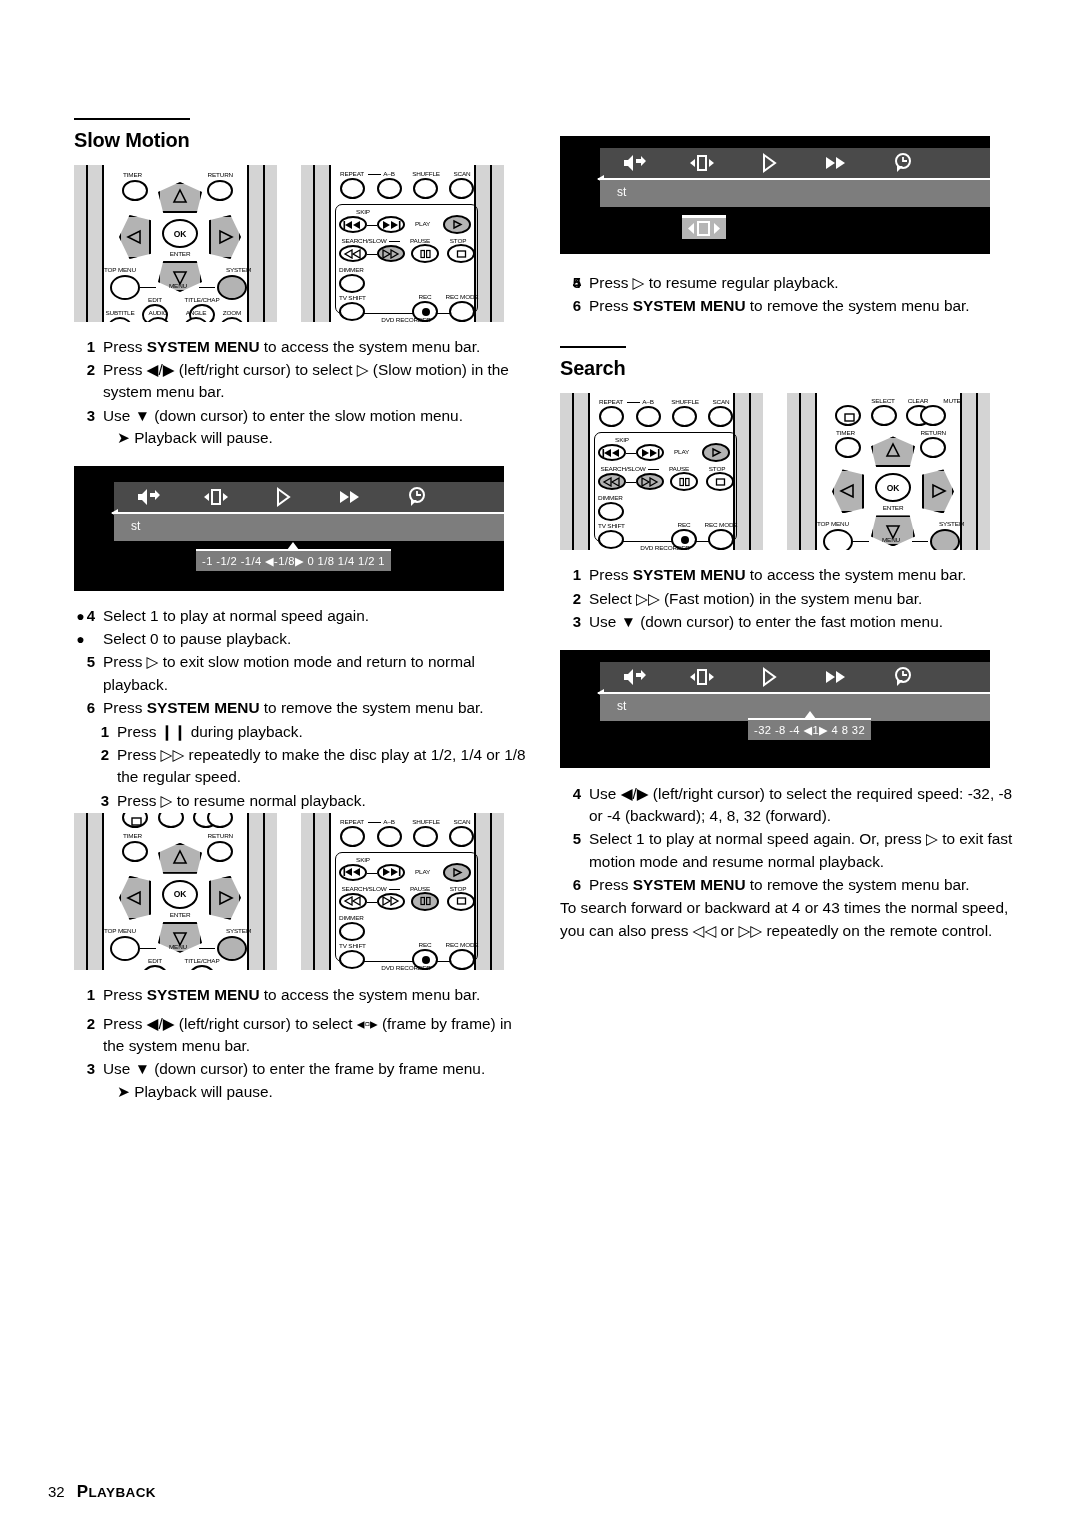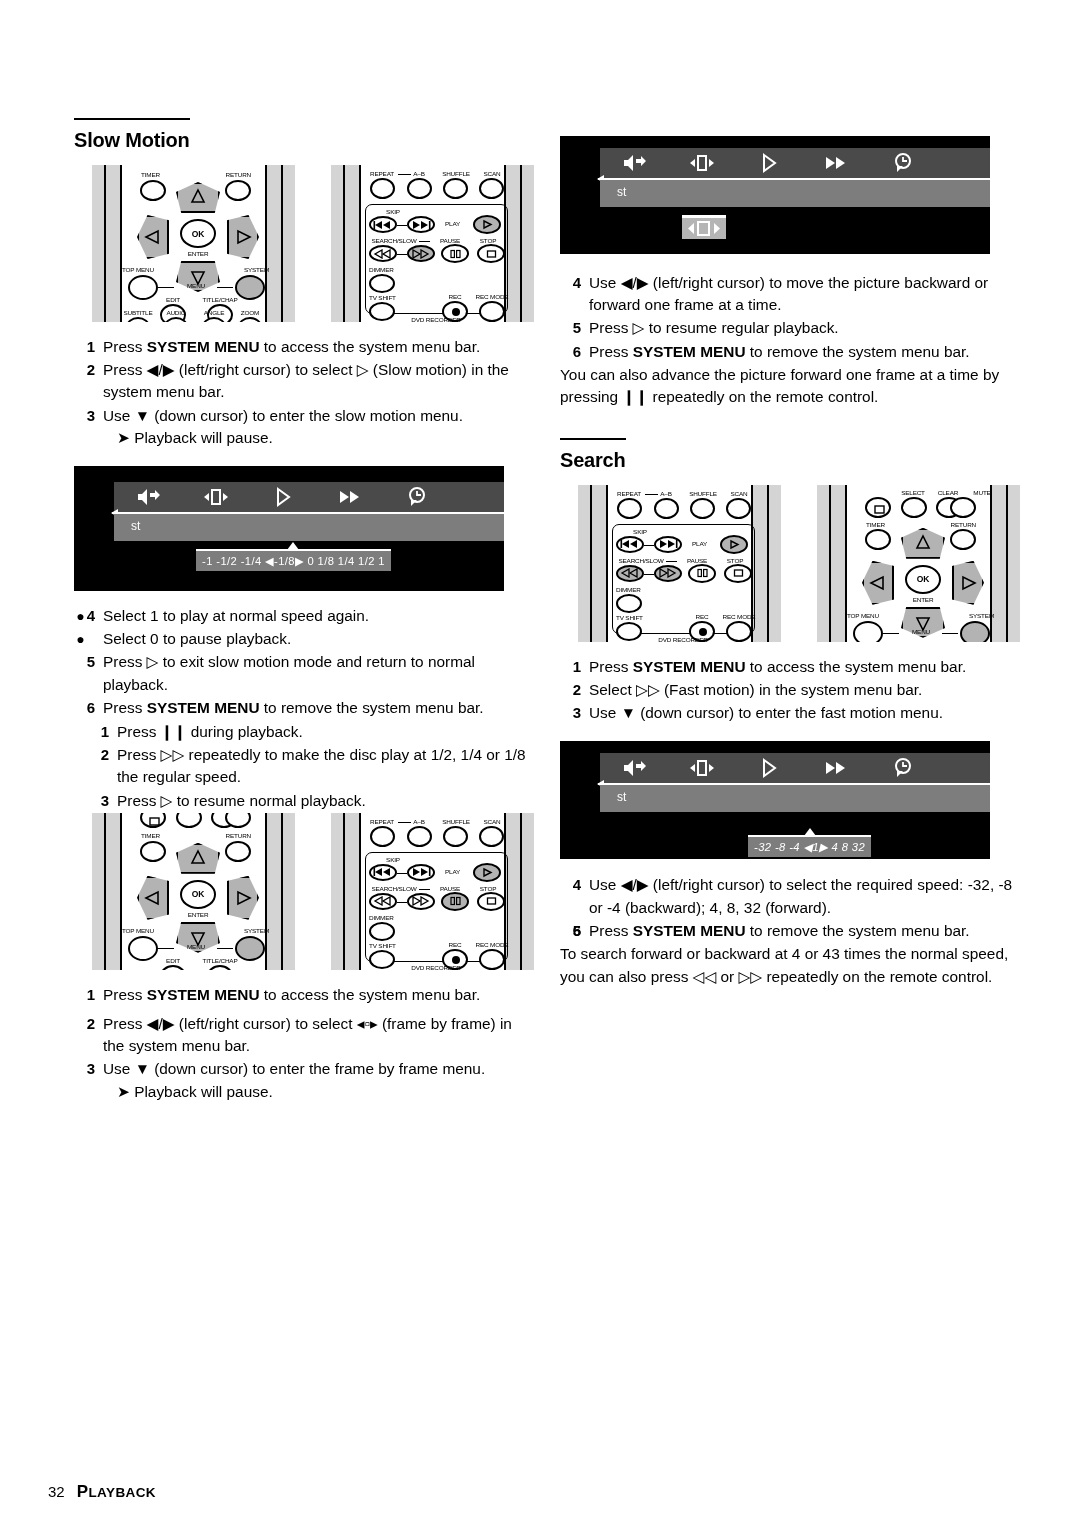--- a/index.html
+++ b/index.html
@@ -42,21 +42,21 @@
     text-align:right; font-weight:bold; font-size:15px;
   }
   ol.steps li .bullet {
     position:absolute; left:-4px; top:4px; width:21px; text-align:center;
     font-size:14px; line-height:14px;
   }
   .sub { display:block; padding-left:14px; }
   b, strong { font-weight:bold; }
 
   
-  .remotes { display:flex; gap:36px; margin:0 0 14px 0;justify-content:flex-end; }
+  .remotes { display:flex; gap:24px; margin:0 0 14px 0; }
   .remote {
     position:relative; width:203px; height:157px;
     background:#fff; overflow:hidden;
   }
   .remote .shellL, .remote .shellR {
     position:absolute; top:0; bottom:0; width:30px;
     background:#d4d4d4;
   }
   .remote .shellL { left:0; }
   .remote .shellR { right:0; }
@@ -576,25 +576,24 @@
       <div class="framesel" style="left:122px; top:79px;">
         <svg width="34" height="17" viewBox="0 0 34 17">
           <polygon points="1,8.5 7,3 7,14" fill="#fff"></polygon>
           <rect x="11" y="2" width="11" height="13" fill="none" stroke="#fff" stroke-width="2"></rect>
           <polygon points="33,8.5 27,3 27,14" fill="#fff"></polygon>
         </svg>
       </div>
     </div>
 
     <ol class="steps">
-      <li><span class="num">4</span><span>Use ◀/▶ (left/right cursor) to move the picture backward or forward one frame at a time.</span></li>
+      <li><span class="num">4</span></li>
       <li><span class="num">5</span><span>Press ▷ to resume regular playback.</span></li>
       <li><span class="num">6</span><span>Press <b>SYSTEM MENU</b> to remove the system menu bar.</span></li>
     </ol>
-    <div class="para">You can also advance the picture forward one frame at a time by pressing ❙❙ repeatedly on the remote control.</div>
 
     <div style="margin-top:29px;">
       <div class="section-head">Search</div>
     </div>
 
     <div class="remotes">
 
       <div class="remote">
         <div class="shellL"></div>
           <div class="shellR"></div>
@@ -781,29 +780,29 @@
               <circle cx="13" cy="9" r="7" fill="none" stroke="#fff" stroke-width="2"></circle>
               <path d="M13 5 v4 h4" stroke="#fff" stroke-width="1.8" fill="none"></path>
               <polygon points="7,14 13,14 7,20" fill="#fff"></polygon>
             </svg>
         </span>
       </div>
       <div class="leftarrow" style="top:42px;"></div>
       <div class="bar2" style="top:44px;">
         <span>st</span>
       </div>
-      <div class="scale" style="left:188px; top:94px;font-style:italic;">
+      <div class="scale" style="left:188px; top:68px;">
         <span class="marker"></span>
         <span>-32   -8   -4  ◀1▶  4   8   32</span>
       </div>
     </div>
 
     <ol class="steps">
       <li><span class="num">4</span><span>Use ◀/▶ (left/right cursor) to select the required speed: -32, -8 or -4 (backward); 4, 8, 32 (forward).</span></li>
-      <li><span class="num">5</span></li>
+      <li><span class="num">5</span><span>Select 1 to play at normal speed again. Or, press ▷ to exit fast motion mode and resume normal playback.</span></li>
       <li><span class="num">6</span><span>Press <b>SYSTEM MENU</b> to remove the system menu bar.</span></li>
     </ol>
     <div class="para">To search forward or backward at 4 or 43 times the normal speed, you can also press ◁◁ or ▷▷ repeatedly on the remote control.</div>
   </div>
 
   <div class="footer">
     <span class="pg">32</span>
     <span class="sect">
       <span>P</span><span class="sm">LAYBACK</span>
     </span>

